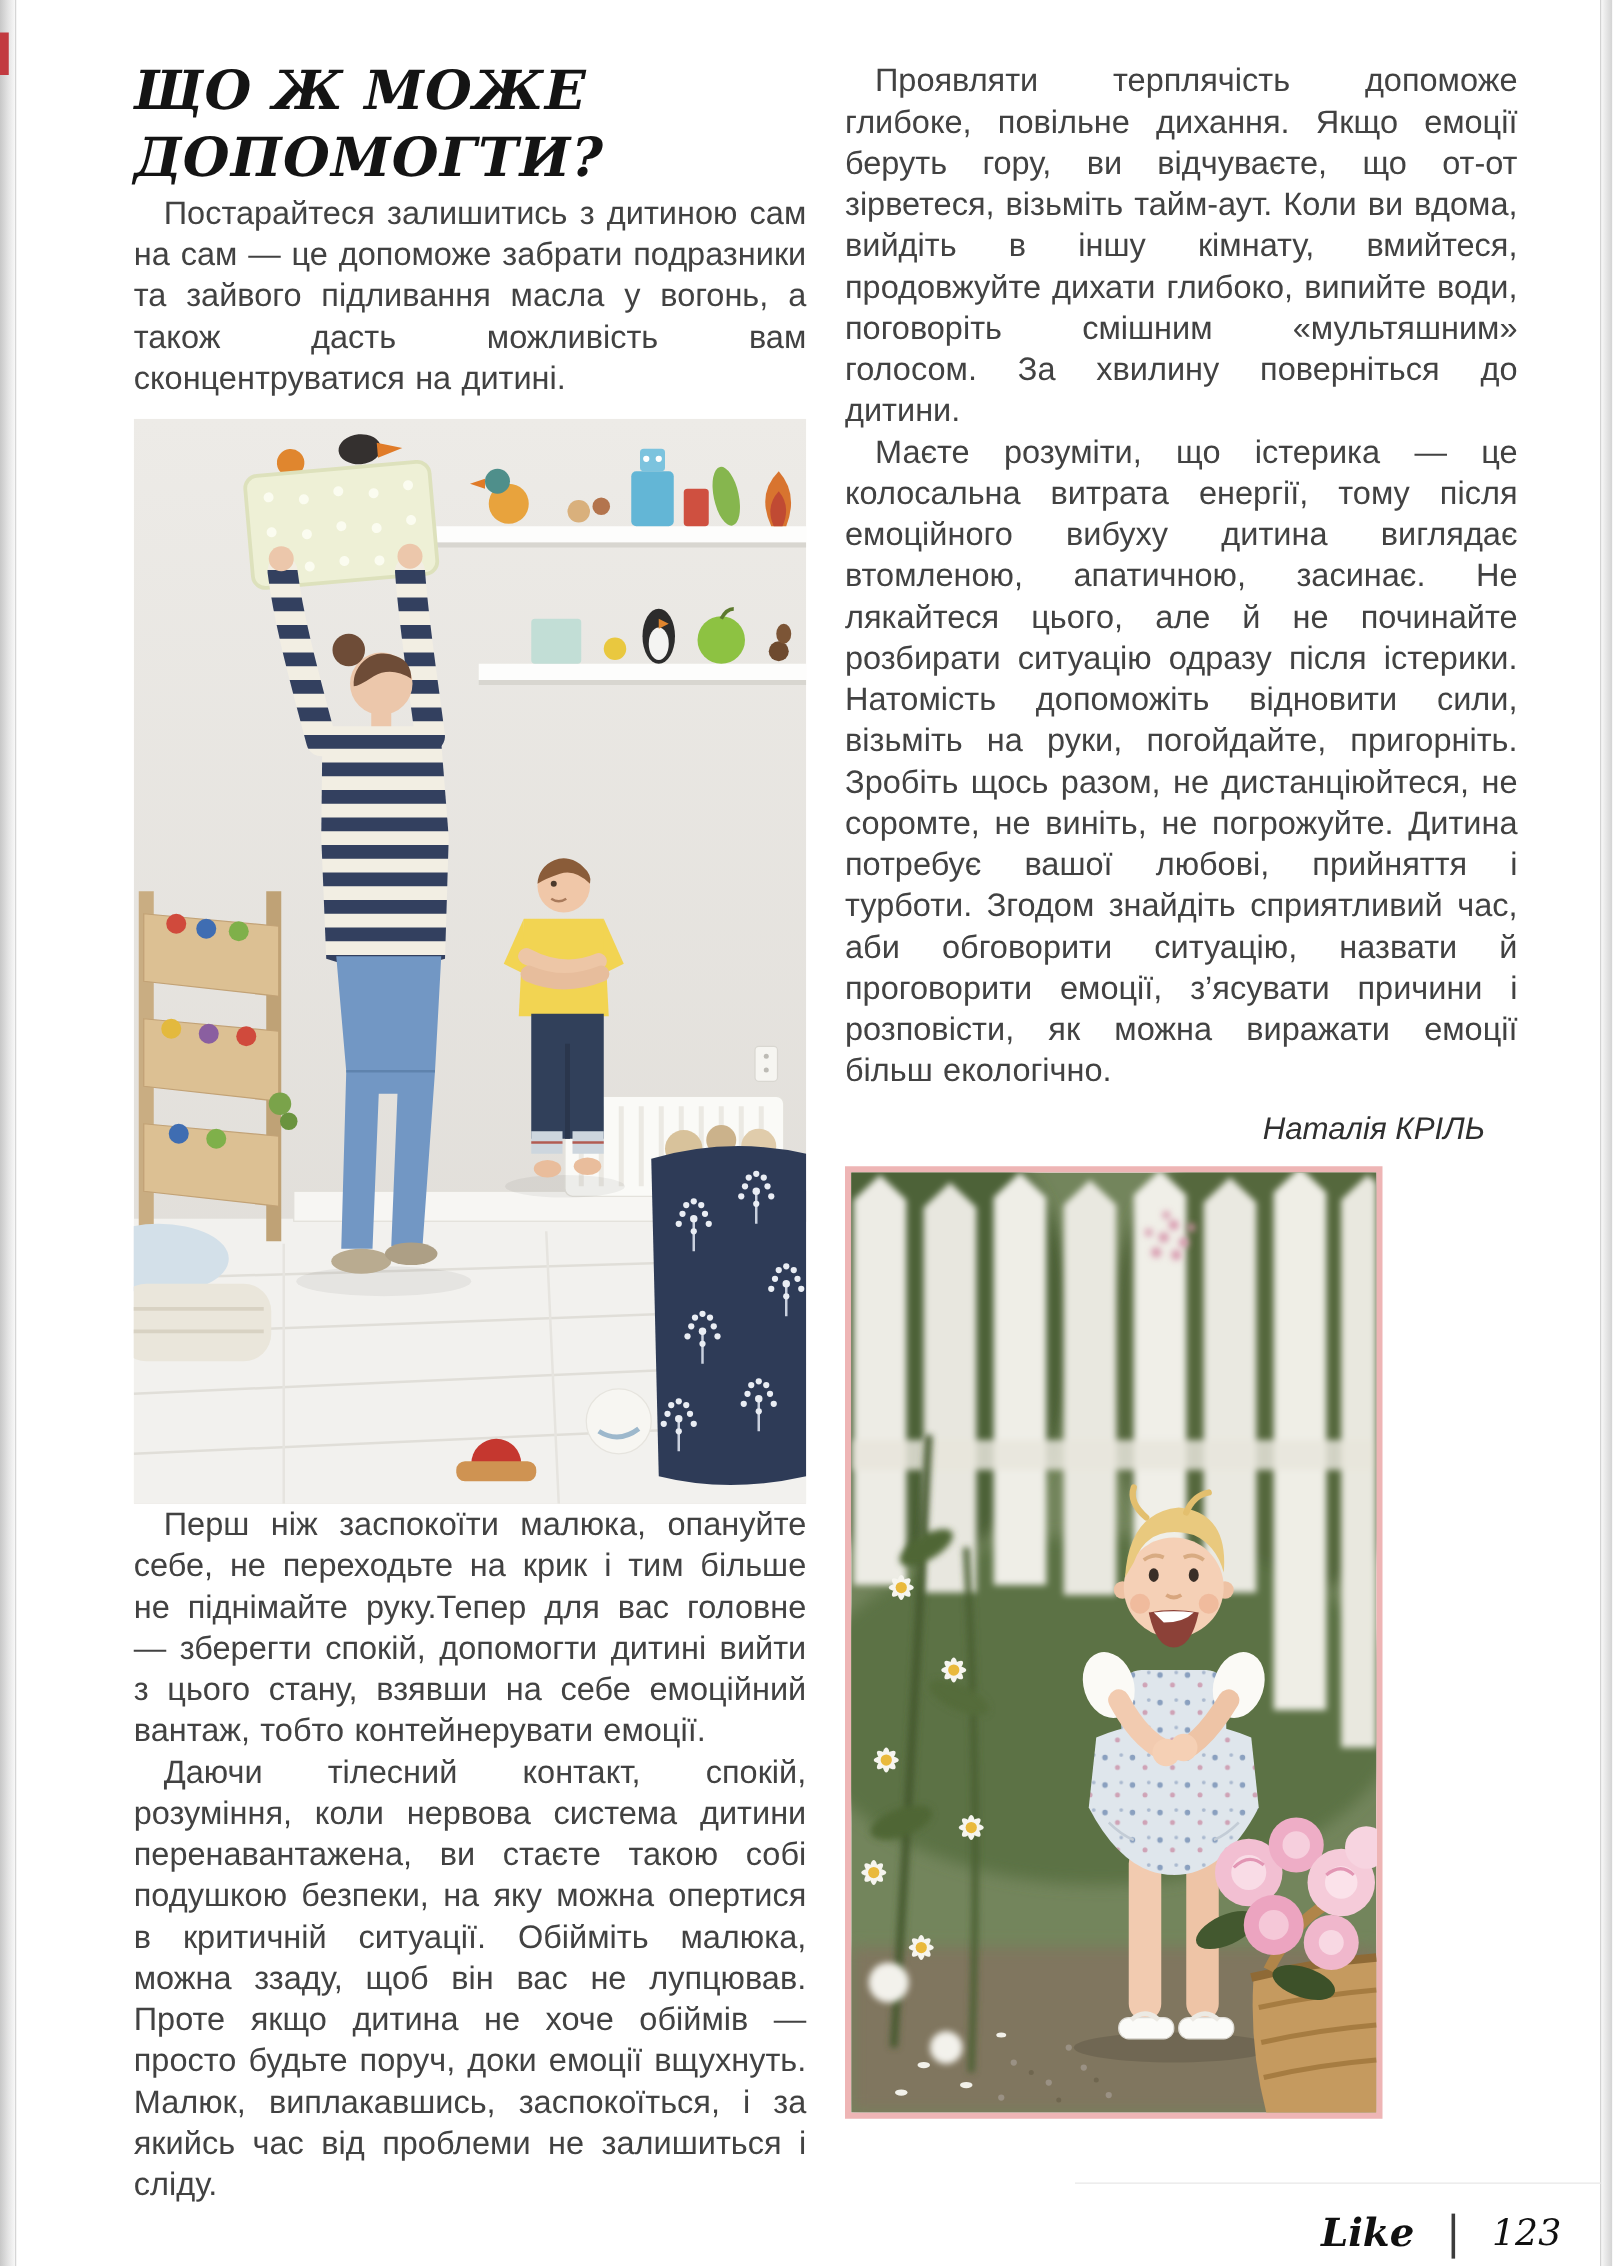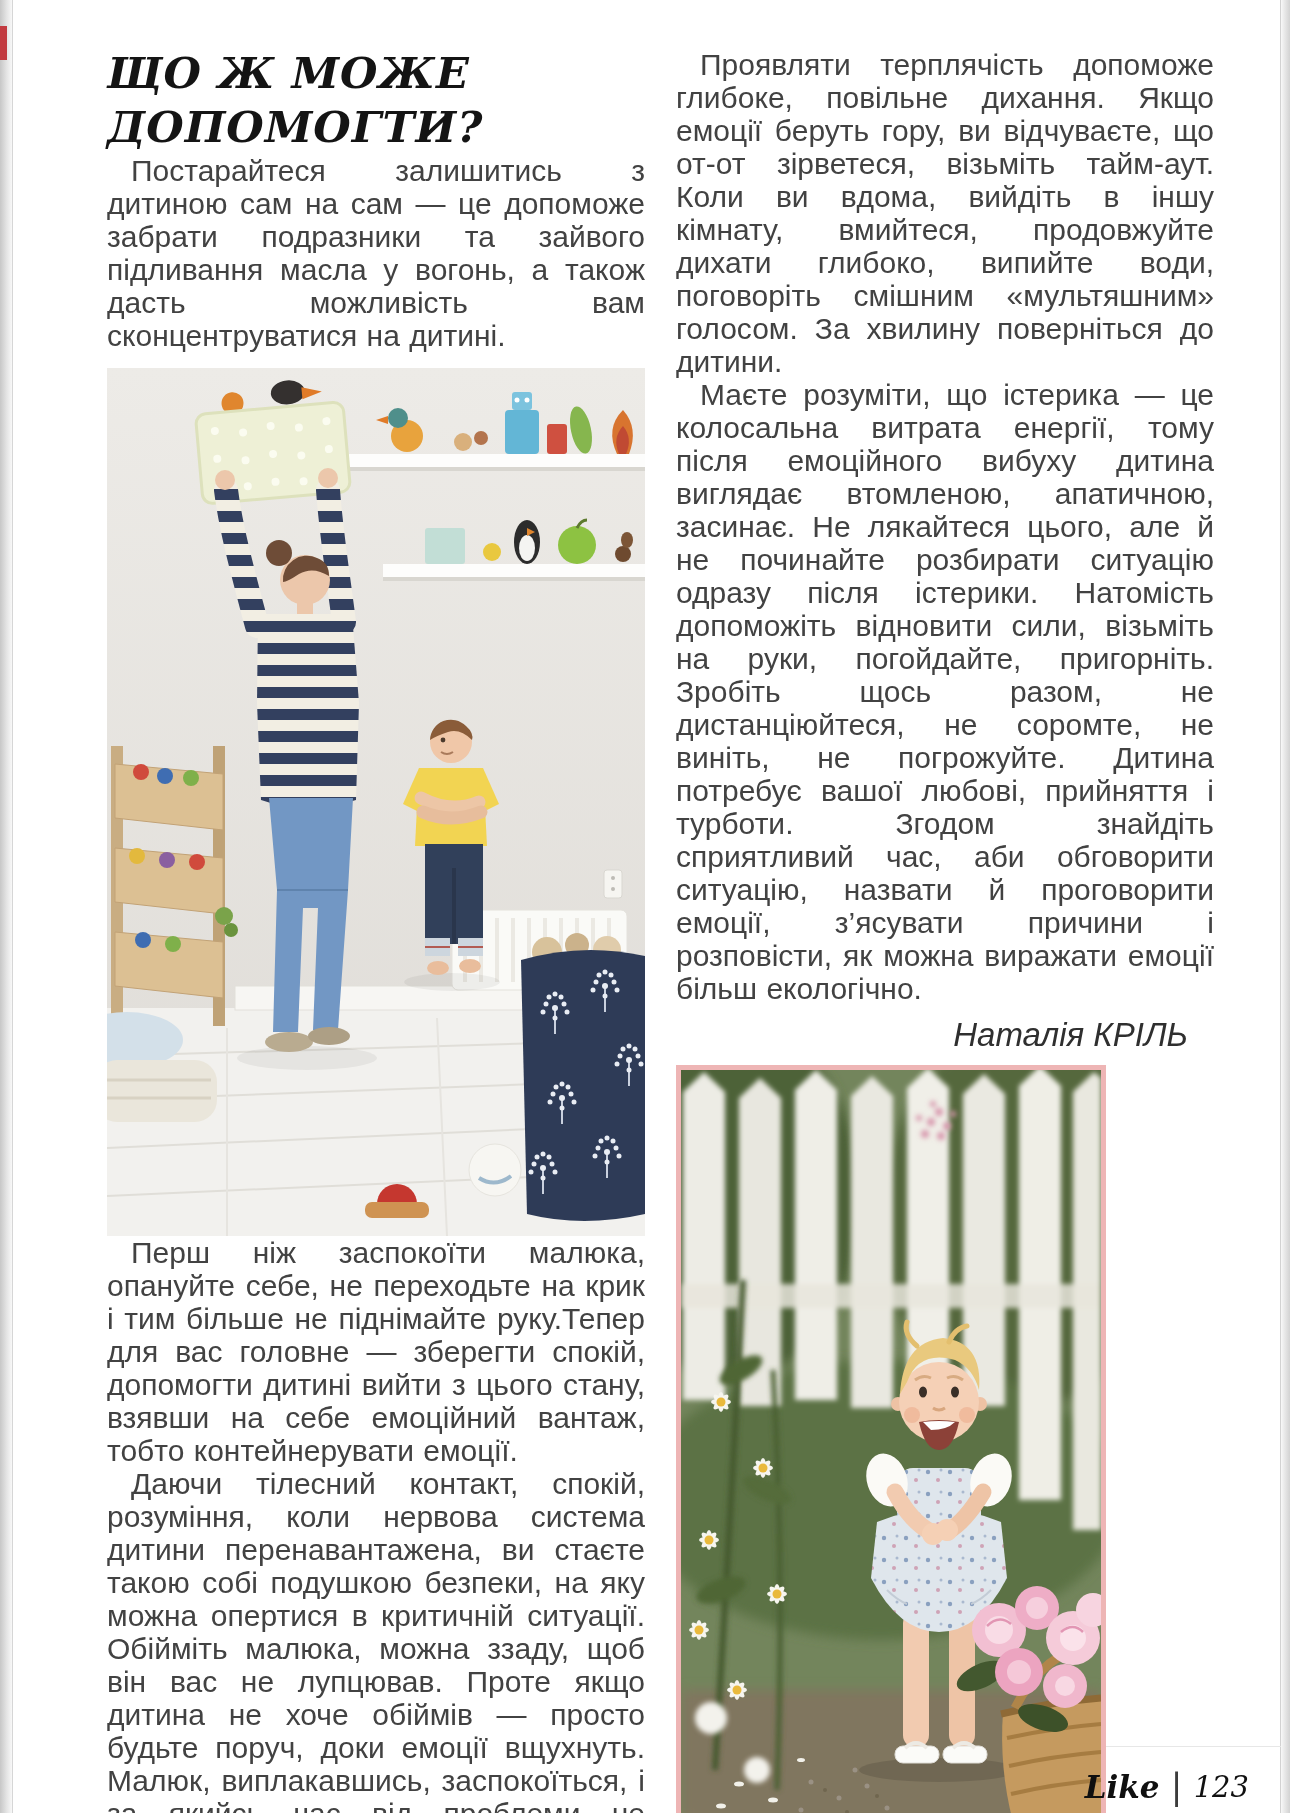--- a/index.html
+++ b/index.html
@@ -17,36 +17,36 @@
 
   .col{position:absolute;width:538px;}
   .col-left{left:107px;top:46px;}
   .col-right{left:676px;top:48px;}
 
   h1.headline{margin:0;font-family:"DejaVu Serif","Liberation Serif",serif;
       font-style:italic;font-weight:700;font-size:43px;line-height:54px;
       letter-spacing:1px;color:#141414;}
   h1.headline span{display:block;}
 
-  p.body{margin:0;font-size:30px;line-height:33px;color:#424242;
+  p.body{margin:0;font-size:26px;line-height:33px;color:#424242;
          text-align:justify;text-indent:24px;word-spacing:1px;}
   .mt-p1{margin-top:18px;}
   .mt-p2{margin-top:25px;}
   .mt-p3{margin-top:15px;}
   .rp1{margin-top:8px;}
   .rp{margin-top:15px;}
 
   .author{margin:14px 26px 0 0;text-align:right;font-style:italic;
-          font-size:33px;line-height:32px;color:#2f2f2f;}
+          font-size:25px;line-height:32px;color:#2f2f2f;}
 
   .photo{display:block;}
   .playroom-frame{margin-top:16px;width:538px;height:868px;}
   .garden-frame{margin-top:14px;width:420px;height:752px;border:5px solid #eeb5b5;}
 
-  .footer{position:absolute;top:1769px;right:41px;display:flex;align-items:center;gap:11px;}
+  .footer{position:absolute;top:1769px;right:41px;display:flex;align-items:flex-start;gap:25px;}
   .brand{font-family:"DejaVu Serif","Liberation Serif",serif;font-style:italic;
          font-weight:700;font-size:31px;color:#101010;}
   .pageno{font-family:"DejaVu Serif","Liberation Serif",serif;font-style:italic;
           font-weight:400;font-size:29px;color:#101010;}
   .divider{font-family:"DejaVu Serif",serif;font-weight:400;font-size:36px;
            color:#3c3c3c;line-height:36px;}
 </style>
 </head>
 <body>
 

